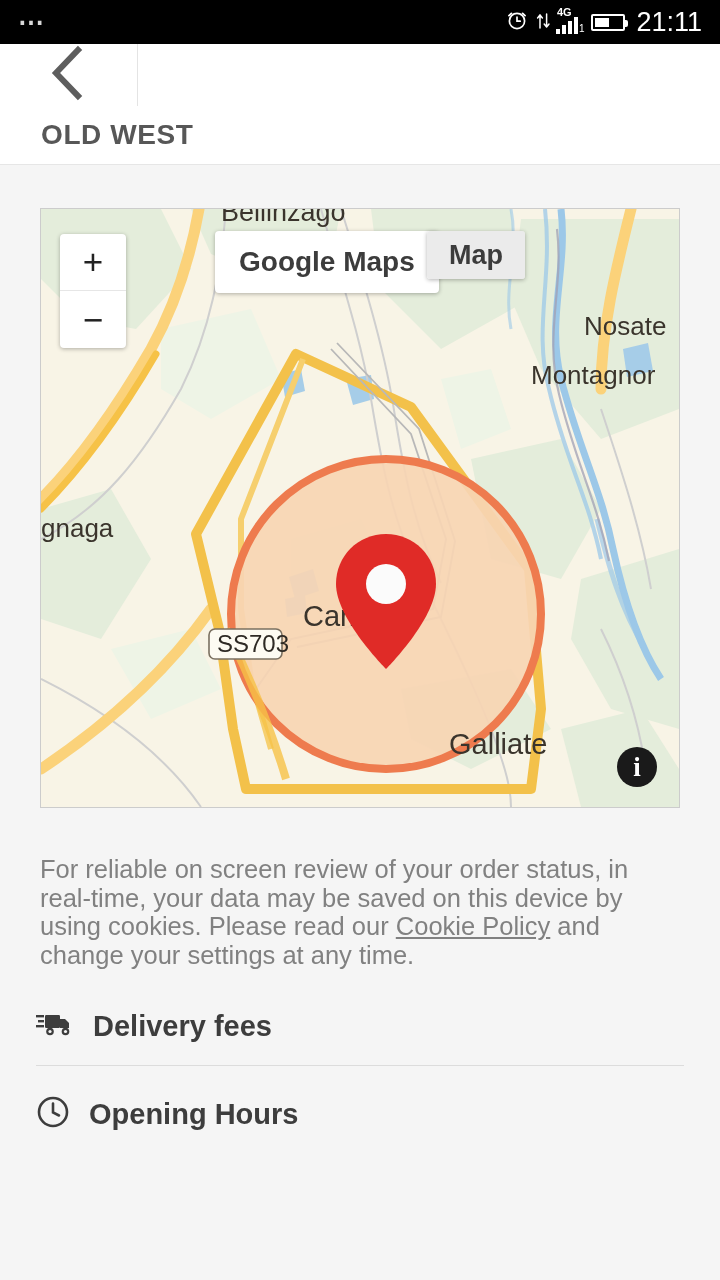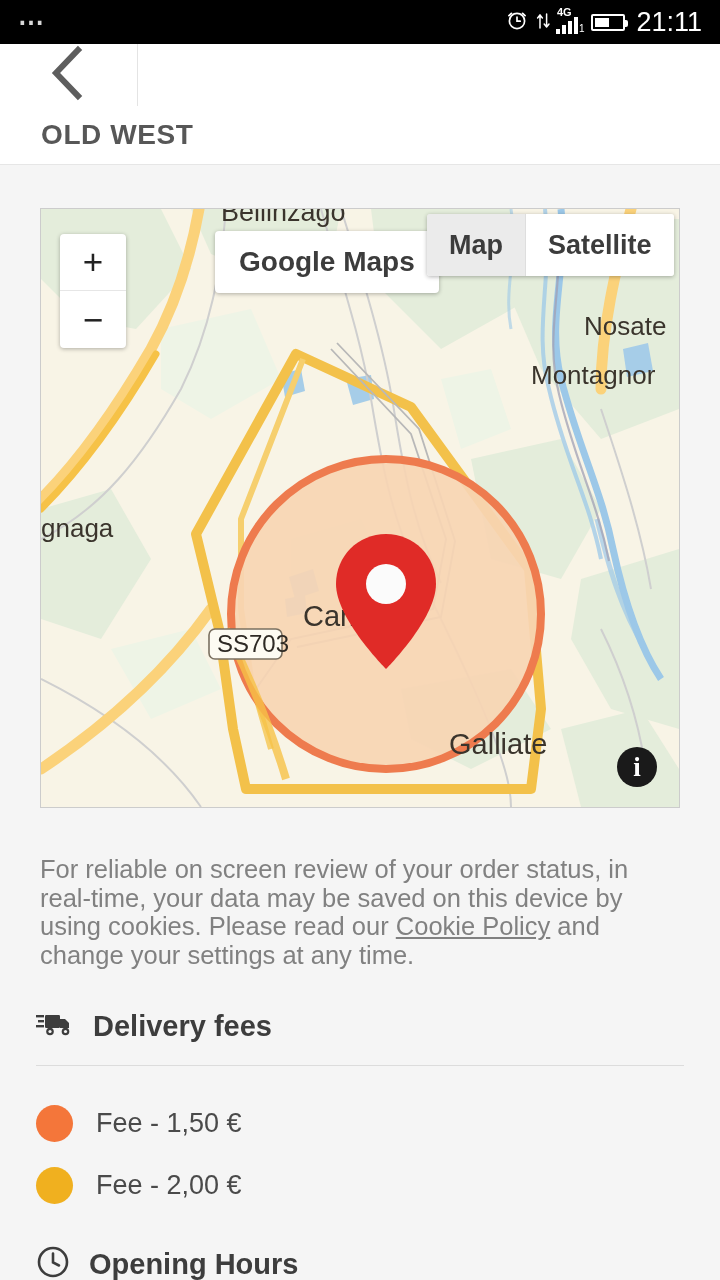--- a/index.html
+++ b/index.html
@@ -167,22 +167,22 @@
     align-items: center;
     font-size: 28px;
     font-weight: bold;
     color: #3c3c3c;
     cursor: pointer;
     z-index: 6;
   }
 
   .map-type-switch {
     position: absolute;
-    left: 386px; top: 5px;
-    height: 62px;
+    left: 386px; top: 22px;
+    height: 48px;
     display: flex;
     border-radius: 3px;
     box-shadow: 0 1px 4px rgba(0,0,0,0.3);
     overflow: hidden;
     z-index: 6;
   }
   .map-type-switch div {
     display: flex;
     align-items: center;
     padding: 0 22px;
@@ -426,21 +426,20 @@
 
     <div class="map-zoom">
       <div>+</div>
       <div>−</div>
     </div>
 
     <div class="gm-button">Google Maps</div>
 
     <div class="map-type-switch">
       <div class="active">Map</div>
-      <div>Satellite</div>
     </div>
 
     <div class="info-button">i</div>
   </div>
 
   <div class="cookie-text">
     <span>For reliable on screen review of your order status, in real-time, your data may be saved on this device by using cookies. Please read our </span><a class="cookie-link">Cookie Policy</a><span> and change your settings at any time.</span>
   </div>
 
   <div class="section">
@@ -455,30 +454,20 @@
           <circle cx="29.5" cy="22.5" r="1.6" fill="#f5f5f5"></circle>
           <rect x="0" y="6" width="8" height="2.4" fill="#3d3d3d"></rect>
           <rect x="2" y="11" width="6" height="2.4" fill="#3d3d3d"></rect>
           <rect x="0" y="16" width="8" height="2.4" fill="#3d3d3d"></rect>
         </svg>
       </span>
       <span class="section-title">Delivery fees</span>
     </div>
     <div class="section-divider"></div>
 
-    <div class="fee-list">
-      <div class="fee-row">
-        <span class="fee-dot" id="fee-dot-0" style="background: rgb(244, 118, 58);"></span>
-        <span class="fee-label">Fee - 1,50 €</span>
-      </div>
-      <div class="fee-row">
-        <span class="fee-dot" id="fee-dot-1" style="background: rgb(240, 176, 31);"></span>
-        <span class="fee-label">Fee - 2,00 €</span>
-      </div>
-    </div>
   </div>
 
   <div class="section-bottom">
     <div class="section-head">
       <span>
         <svg width="34" height="34" viewBox="0 0 34 34">
           <circle cx="17" cy="17" r="14" fill="none" stroke="#3d3d3d" stroke-width="2.6"></circle>
           <path d="M17 8.5 V17.5 L23 20.5" fill="none" stroke="#3d3d3d" stroke-width="2.6" stroke-linecap="round"></path>
         </svg>
       </span>

